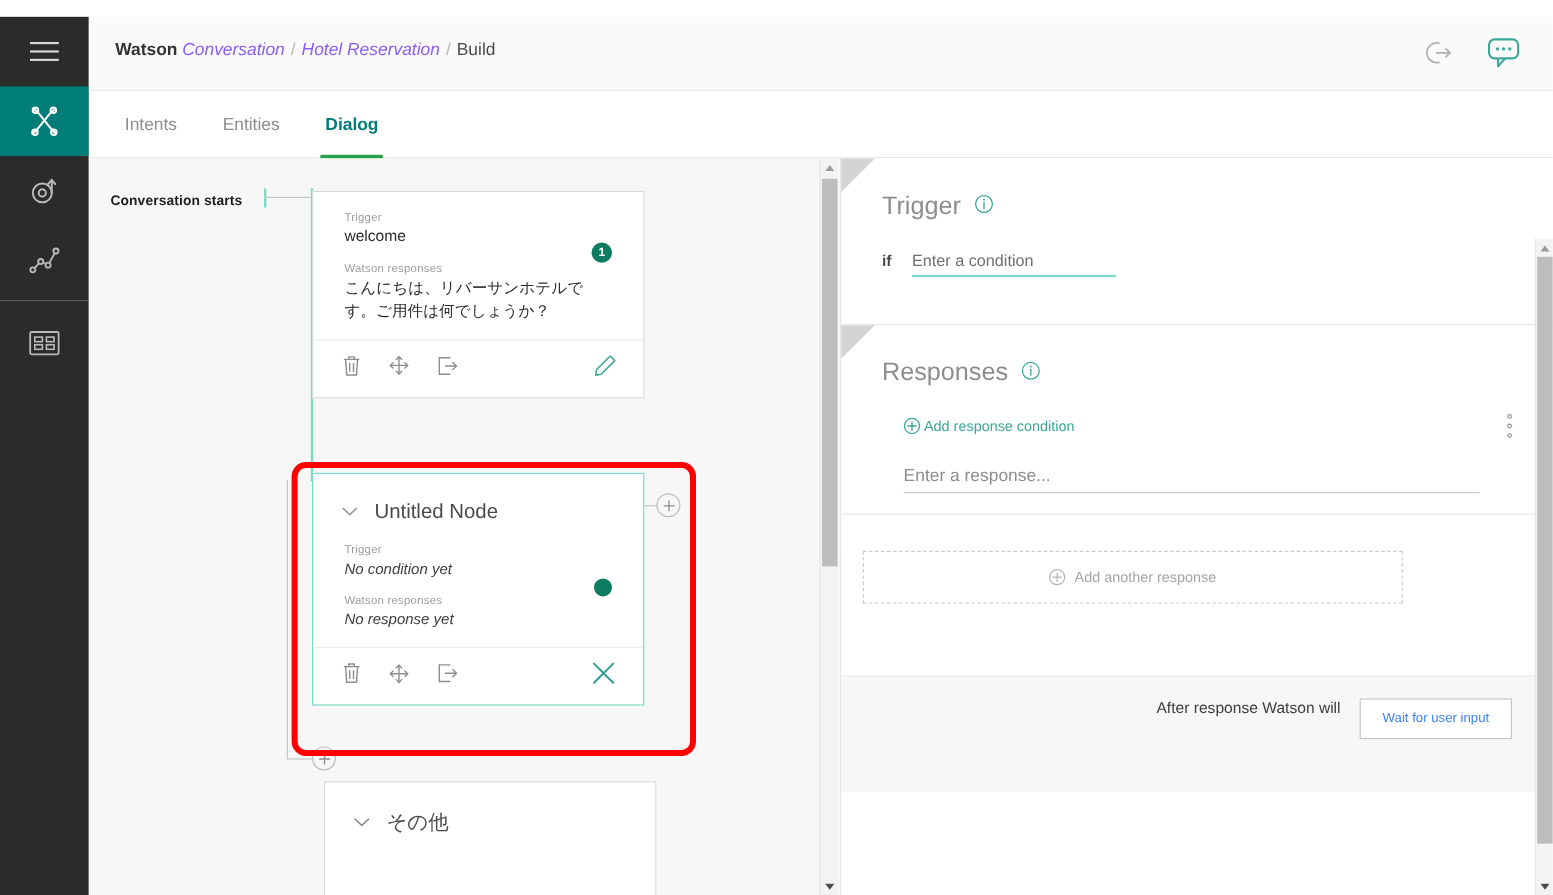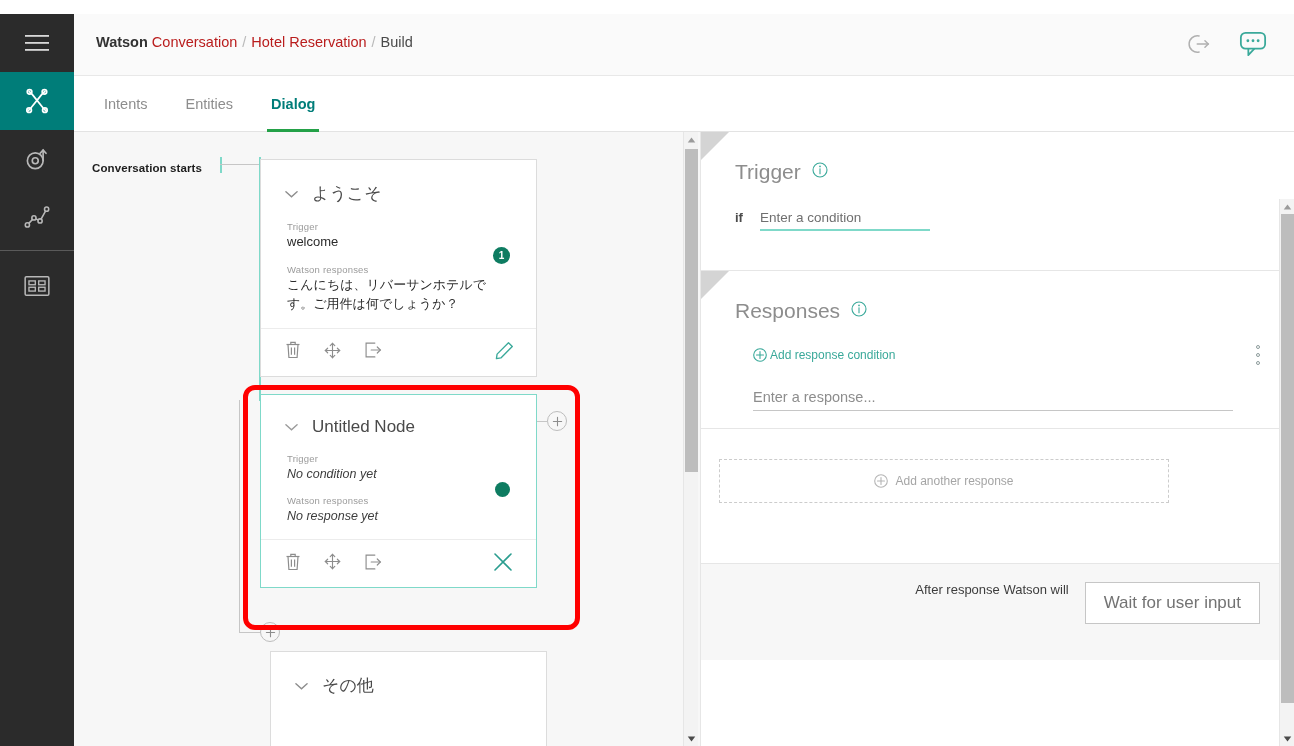--- a/index.html
+++ b/index.html
@@ -35,21 +35,21 @@
     position: absolute; left: 74px; top: 14px;
     width: 1220px; height: 62px;
     background: #fafafa;
     border-bottom: 1px solid #e8e8e8;
   }
   .breadcrumb {
     position: absolute; left: 22px; top: 20px;
     font-size: 14.5px; color: #9b9b9b; white-space: nowrap;
   }
   .breadcrumb .bc-strong { color: #323232; font-weight: bold; }
-  .breadcrumb .bc-mid { color: #b91c1c; }
+  .breadcrumb .bc-mid { color: #8b5cf6; font-style: italic; }
   .breadcrumb .bc-sep { color: #b9b9b9; padding: 0 5px; }
   .breadcrumb .bc-last { color: #4a4a4a; }
   .header-actions {
     position: absolute; right: 26px; top: 16px;
     display: flex; align-items: center; gap: 26px;
   }
   .hdr-icon { cursor: pointer; display: block; }
 
   
   .tabbar {
@@ -250,21 +250,21 @@
   .after-bar {
     background: #f7f7f7;
     padding: 18px 34px 18px 0;
     display: flex; align-items: flex-start; justify-content: flex-end; gap: 16px;
     height: 96px;
   }
   .after-label { font-size: 13px; color: #3d3d3d; }
   .after-btn {
     border: 1px solid #c6c6c6; background: #ffffff;
     padding: 10px 18px;
-    font-size: 17px; color: #737373;
+    font-size: 11px; color: #3b82f6;
     font-family: inherit; cursor: pointer;
   }
 </style>
 </head>
 <body>
 
 <div id="app">
 
   <div class="rail">
 
@@ -379,28 +379,20 @@
     <div class="conn" style="left:185px; top:25px; width:2px; height:244px;"></div>
 
     <div class="conn-gray" style="left:186px; top:32px; width:42px; height:1px;"></div>
 
     <div class="conn" style="left:185px; top:267px; width:44px; height:2px;"></div>
 
     <div class="conn-gray" style="left:165px; top:268px; width:1px; height:232px;"></div>
     <div class="conn-gray" style="left:165px; top:500px; width:30px; height:1px;"></div>
 
     <div class="node" style="left:186px; top:27px;">
-      <div class="node-head">
-        <span class="chev">
-          <svg width="13" height="9" viewBox="0 0 14 9" aria-hidden="true">
-              <path d="M1 1.5 L7 7 L13 1.5" fill="none" stroke="#8d8d8d" stroke-width="1.5" stroke-linecap="round"></path>
-            </svg>
-        </span>
-        <span class="node-title">ようこそ</span>
-      </div>
       <div class="node-body">
         <div class="field-label">Trigger</div>
         <div class="field-value">welcome</div>
         <div class="block-gap"></div>
         <div class="field-label">Watson responses</div>
         <div class="badge" style="top:42px;">1</div>
         <div class="field-value">こんにちは、リバーサンホテルです。ご用件は何でしょうか？</div>
       </div>
       <div class="node-foot">
         <div class="foot-icons">

